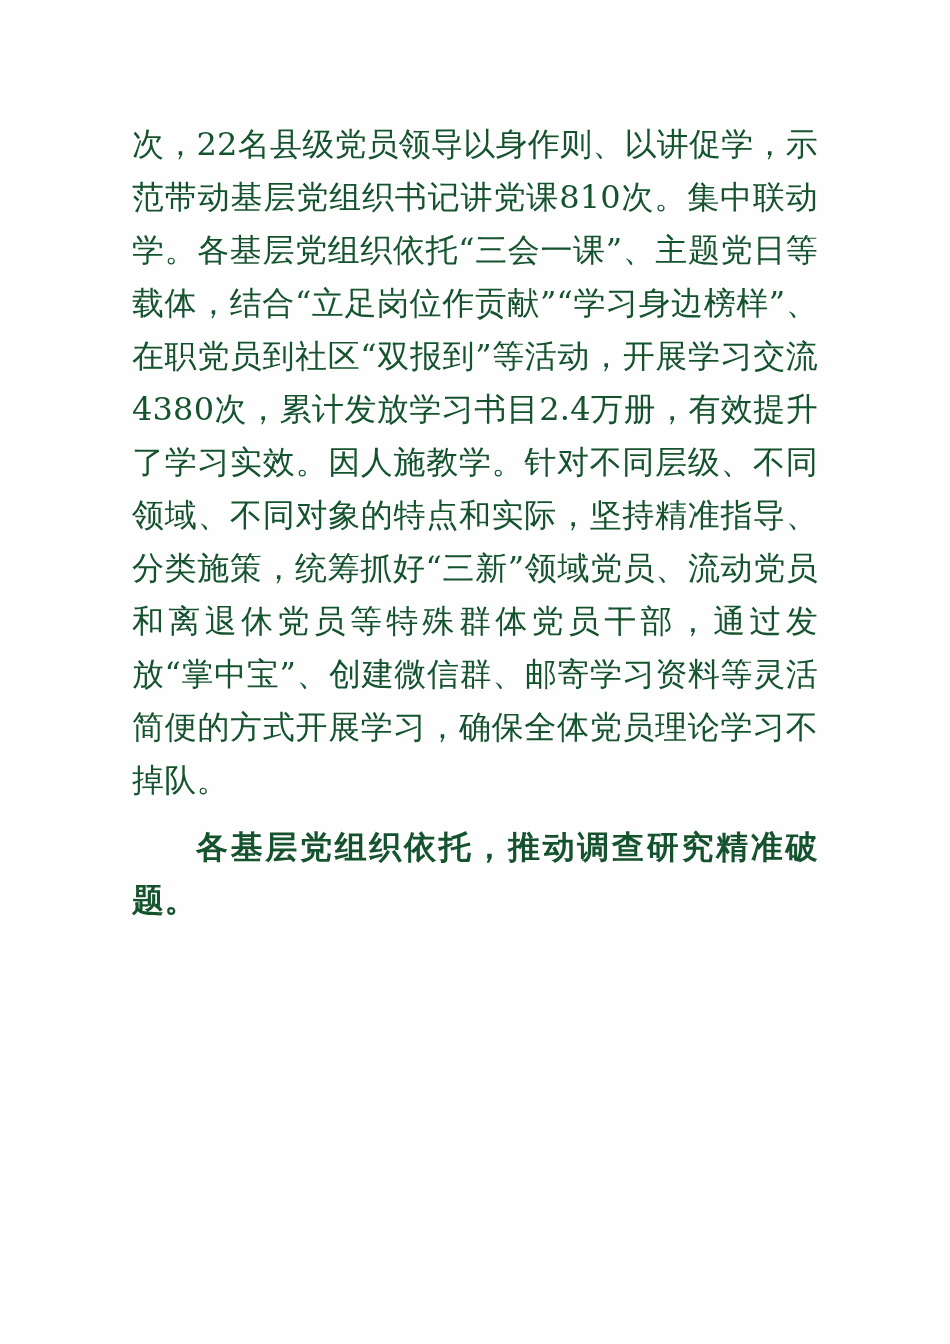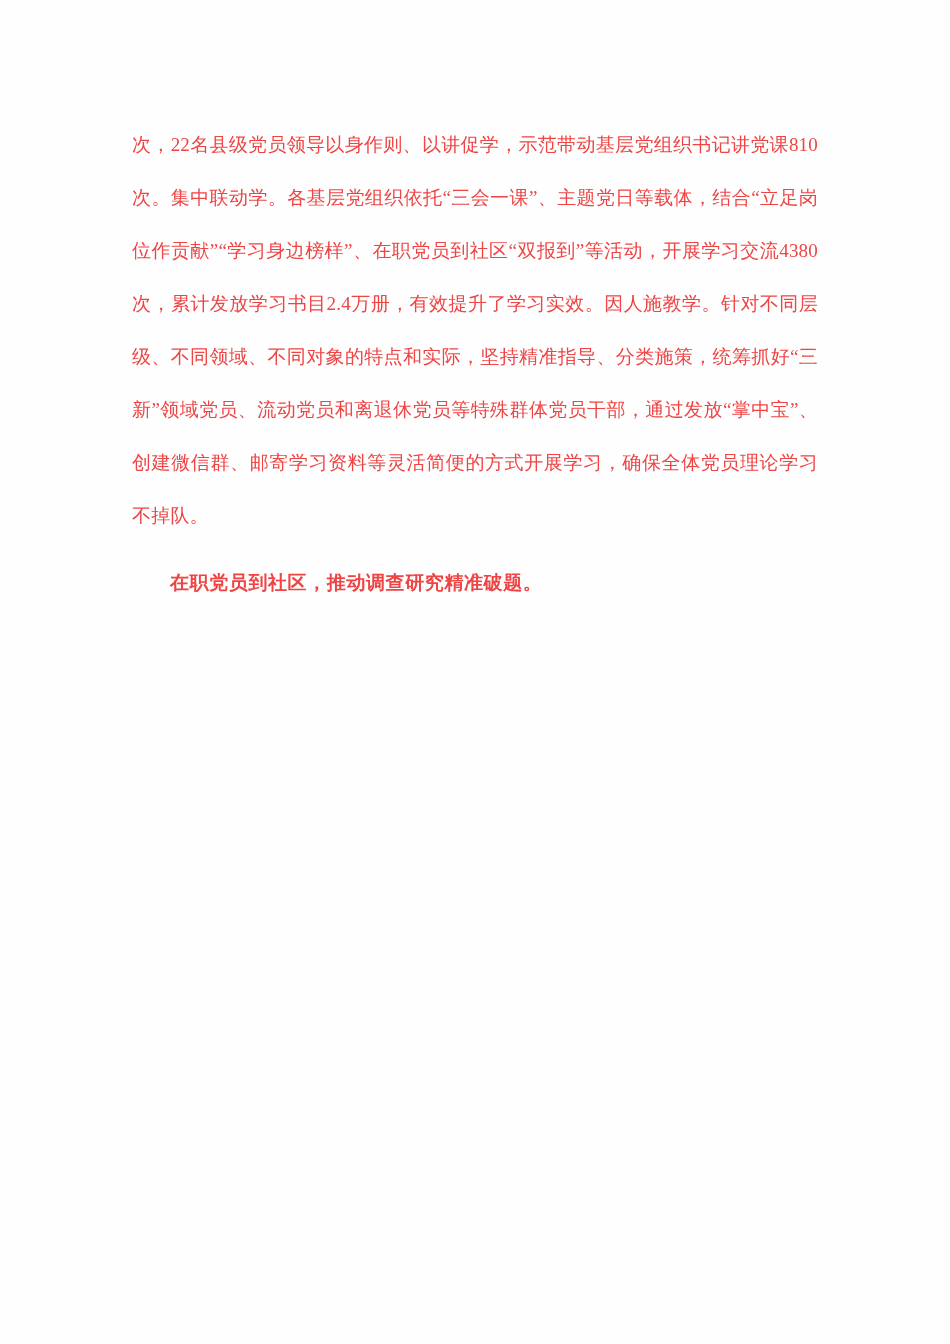--- a/index.html
+++ b/index.html
@@ -15,40 +15,39 @@
   }
   .page {
     position: relative;
     width: 950px;
     height: 1344px;
     box-sizing: border-box;
     padding: 118px 132px 60px 132px;
     background: #fefefe;
   }
   .doc-body {
-    font-size: 19px;
+    font-size: 32px;
     line-height: 53px;
     text-align: justify;
     text-justify: inter-ideograph;
     letter-spacing: 0.2px;
-    color: #ef4444;
-    font-family: Liberation Serif, serif;
+    color: #14532d;
   }
   .para {
     margin: 0 0 0 0;
     text-indent: 0;
   }
   .para-indent {
     margin: 14px 0 0 0;
     text-indent: 2em;
     font-weight: bold;
     letter-spacing: 0.6px;
   }
 </style>
 </head>
 <body>
 
 <div class="page">
   <div class="doc-body">
     <p class="para">次，22名县级党员领导以身作则、以讲促学，示范带动基层党组织书记讲党课810次。集中联动学。各基层党组织依托“三会一课”、主题党日等载体，结合“立足岗位作贡献”“学习身边榜样”、在职党员到社区“双报到”等活动，开展学习交流4380次，累计发放学习书目2.4万册，有效提升了学习实效。因人施教学。针对不同层级、不同领域、不同对象的特点和实际，坚持精准指导、分类施策，统筹抓好“三新”领域党员、流动党员和离退休党员等特殊群体党员干部，通过发放“掌中宝”、创建微信群、邮寄学习资料等灵活简便的方式开展学习，确保全体党员理论学习不掉队。</p>
-    <p class="para-indent">在职党员到社区，推动调查研究精准破题。</p>
+    <p class="para-indent">各基层党组织依托，推动调查研究精准破题。</p>
   </div>
 </div>
 
 </body></html>

